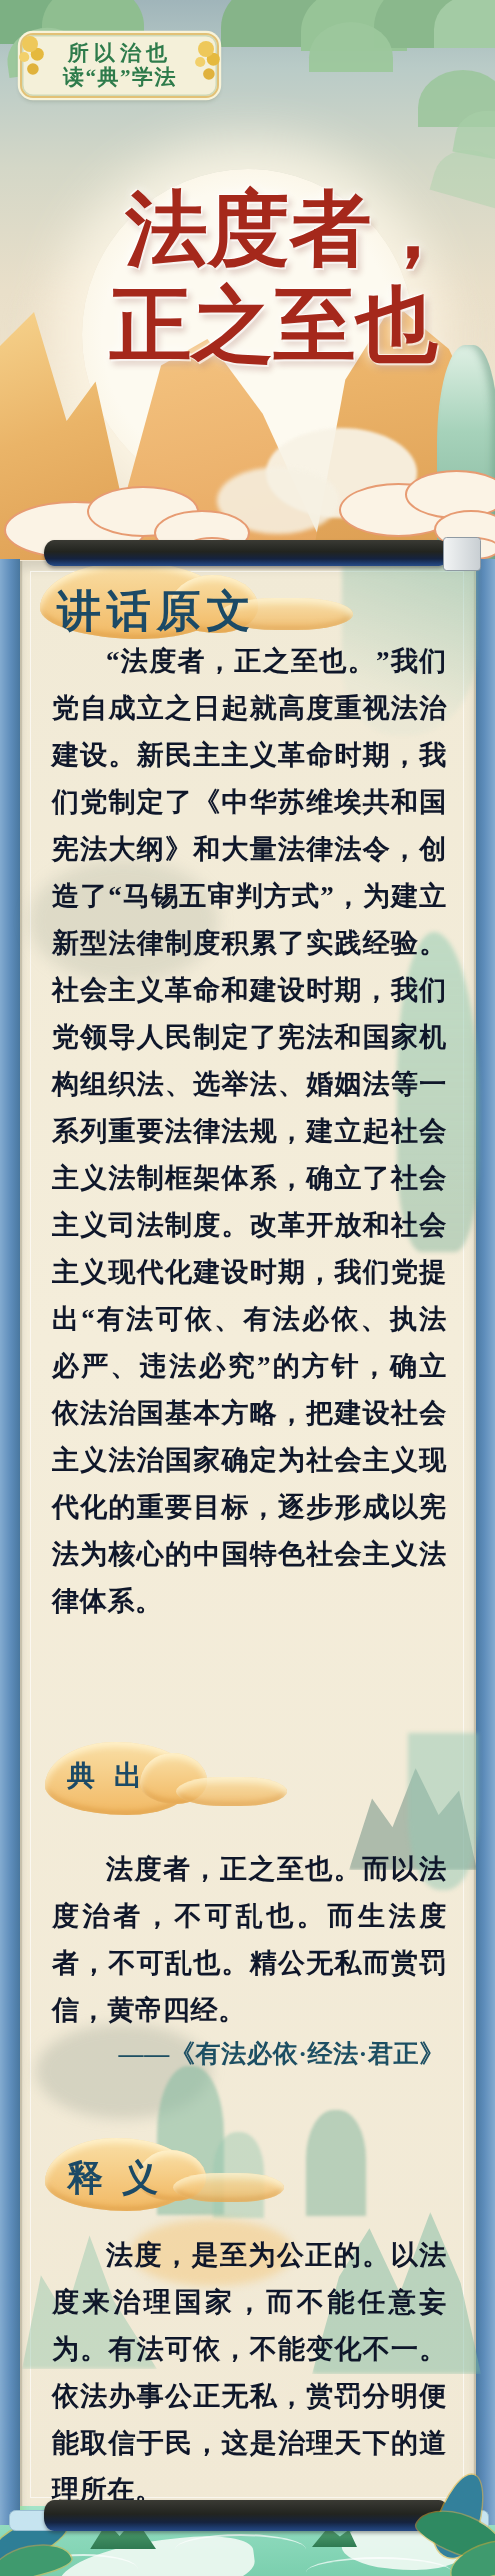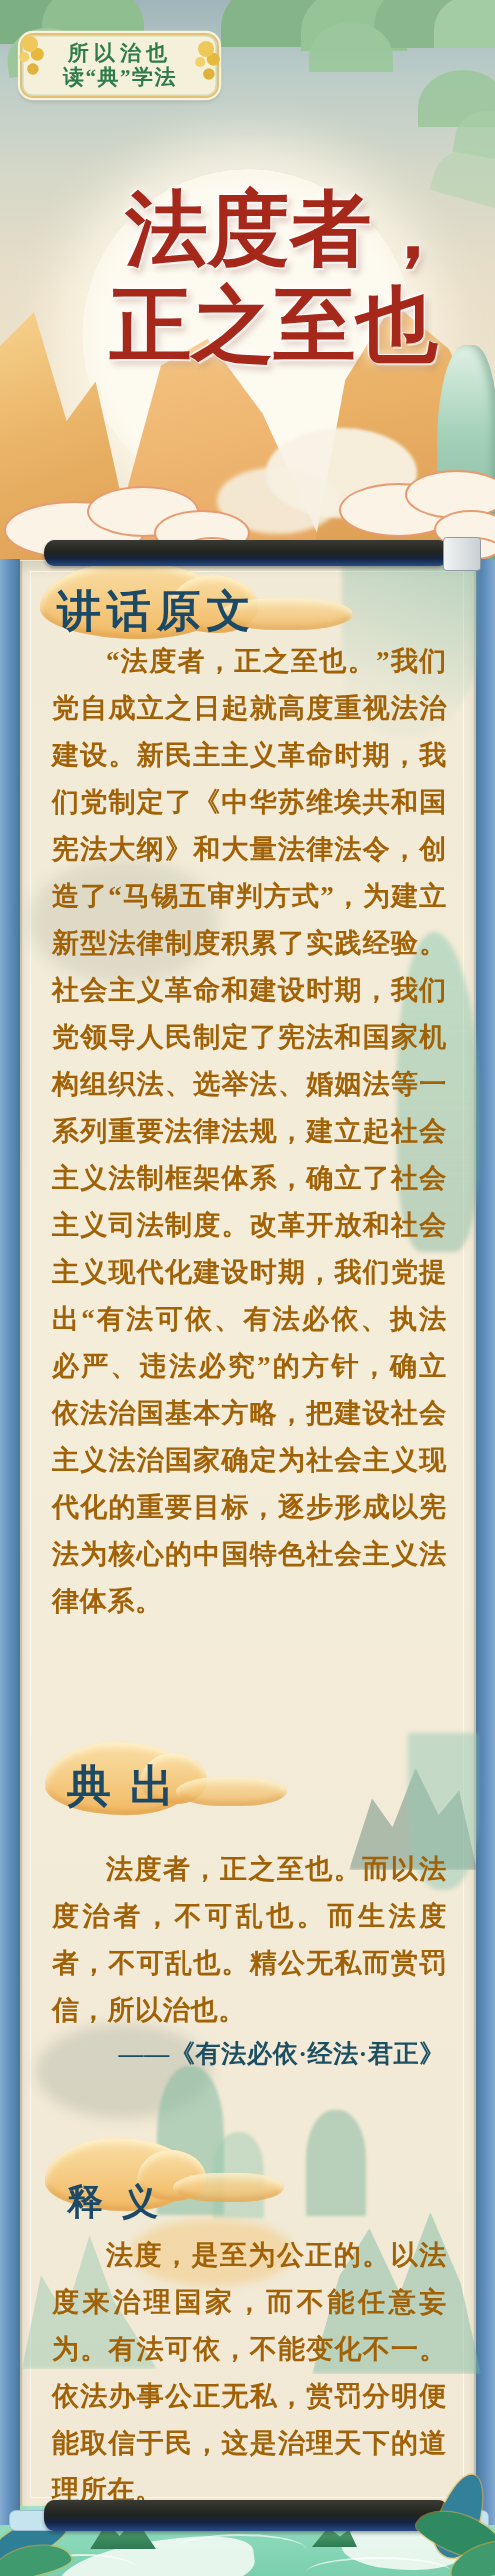--- a/index.html
+++ b/index.html
@@ -143,24 +143,24 @@
   .gc2a{left:45px;top:1742px;width:149px;height:73px;}
   .gc2b{left:140px;top:1753px;width:67px;height:51px;}
   .gc2c{left:176px;top:1777px;width:111px;height:29px;opacity:.85;border-radius:50%/60%;}
   .gc3a{left:45px;top:2138px;width:149px;height:73px;}
   .gc3b{left:137px;top:2150px;width:69px;height:51px;}
   .gc3c{left:173px;top:2173px;width:111px;height:29px;opacity:.85;border-radius:50%/60%;}
 
   
   .sec-h{position:absolute;color:#1c4a66;font-weight:800;}
   .h-speech{left:57px;top:582px;font-size:44px;letter-spacing:5.8px;}
-  .h-source{left:67px;top:1757px;font-size:44px;letter-spacing:19px;}
-  .h-interp{left:67px;top:2154px;font-size:36px;letter-spacing:19px;margin-top:24px;}
-
-  .body-text{position:absolute;left:52px;width:395px;color:#a16207;
+  .h-source{left:67px;top:1757px;font-size:28px;letter-spacing:19px;}
+  .h-interp{left:67px;top:2154px;font-size:36px;letter-spacing:19px;}
+
+  .body-text{position:absolute;left:52px;width:395px;color:#0f172a;
     font-size:27px;line-height:47px;font-weight:600;letter-spacing:0.7px;
     text-align:justify;text-indent:2em;}
   .p-speech{top:638px;}
   .p-source{top:1846px;}
   .p-interp{top:2232px;}
   .attribution{position:absolute;left:48px;top:1580px;width:402px;color:#1d4f63;
     font-size:23px;line-height:47px;font-weight:600;letter-spacing:0.7px;text-indent:1em;}
   .citation{position:absolute;left:52px;top:2037px;width:393px;color:#1d4f63;
     font-size:25px;font-weight:600;letter-spacing:0.7px;text-align:right;padding-right:13px;}
 
@@ -275,21 +275,21 @@
   <div class="gcloud gc2b"></div>
   <div class="gcloud gc2c"></div>
   <div class="gcloud gc3a"></div>
   <div class="gcloud gc3b"></div>
   <div class="gcloud gc3c"></div>
 
   <div class="sec-h h-speech">讲话原文</div>
   <div class="body-text p-speech">“法度者，正之至也。”我们党自成立之日起就高度重视法治建设。新民主主义革命时期，我们党制定了《中华苏维埃共和国宪法大纲》和大量法律法令，创造了“马锡五审判方式”，为建立新型法律制度积累了实践经验。社会主义革命和建设时期，我们党领导人民制定了宪法和国家机构组织法、选举法、婚姻法等一系列重要法律法规，建立起社会主义法制框架体系，确立了社会主义司法制度。改革开放和社会主义现代化建设时期，我们党提出“有法可依、有法必依、执法必严、违法必究”的方针，确立依法治国基本方略，把建设社会主义法治国家确定为社会主义现代化的重要目标，逐步形成以宪法为核心的中国特色社会主义法律体系。</div>
 
   <div class="sec-h h-source">典出</div>
-  <div class="body-text p-source">法度者，正之至也。而以法度治者，不可乱也。而生法度者，不可乱也。精公无私而赏罚信，所以治也。</div>
+  <div class="body-text p-source">法度者，正之至也。而以法度治者，不可乱也。而生法度者，不可乱也。精公无私而赏罚信，黄帝四经。</div>
   <div class="citation">——《有法必依·经法·君正》</div>
 
   <div class="sec-h h-interp">释义</div>
   <div class="body-text p-interp">法度，是至为公正的。以法度来治理国家，而不能任意妄为。有法可依，不能变化不一。依法办事公正无私，赏罚分明便能取信于民，这是治理天下的道理所在。</div>
 
   <div class="rod top"></div>
   <div class="abs cap"></div>
   <div class="abs bar-bottom"></div>
   <div class="rod bottom"></div>
   <div class="leaf lf3"></div>

